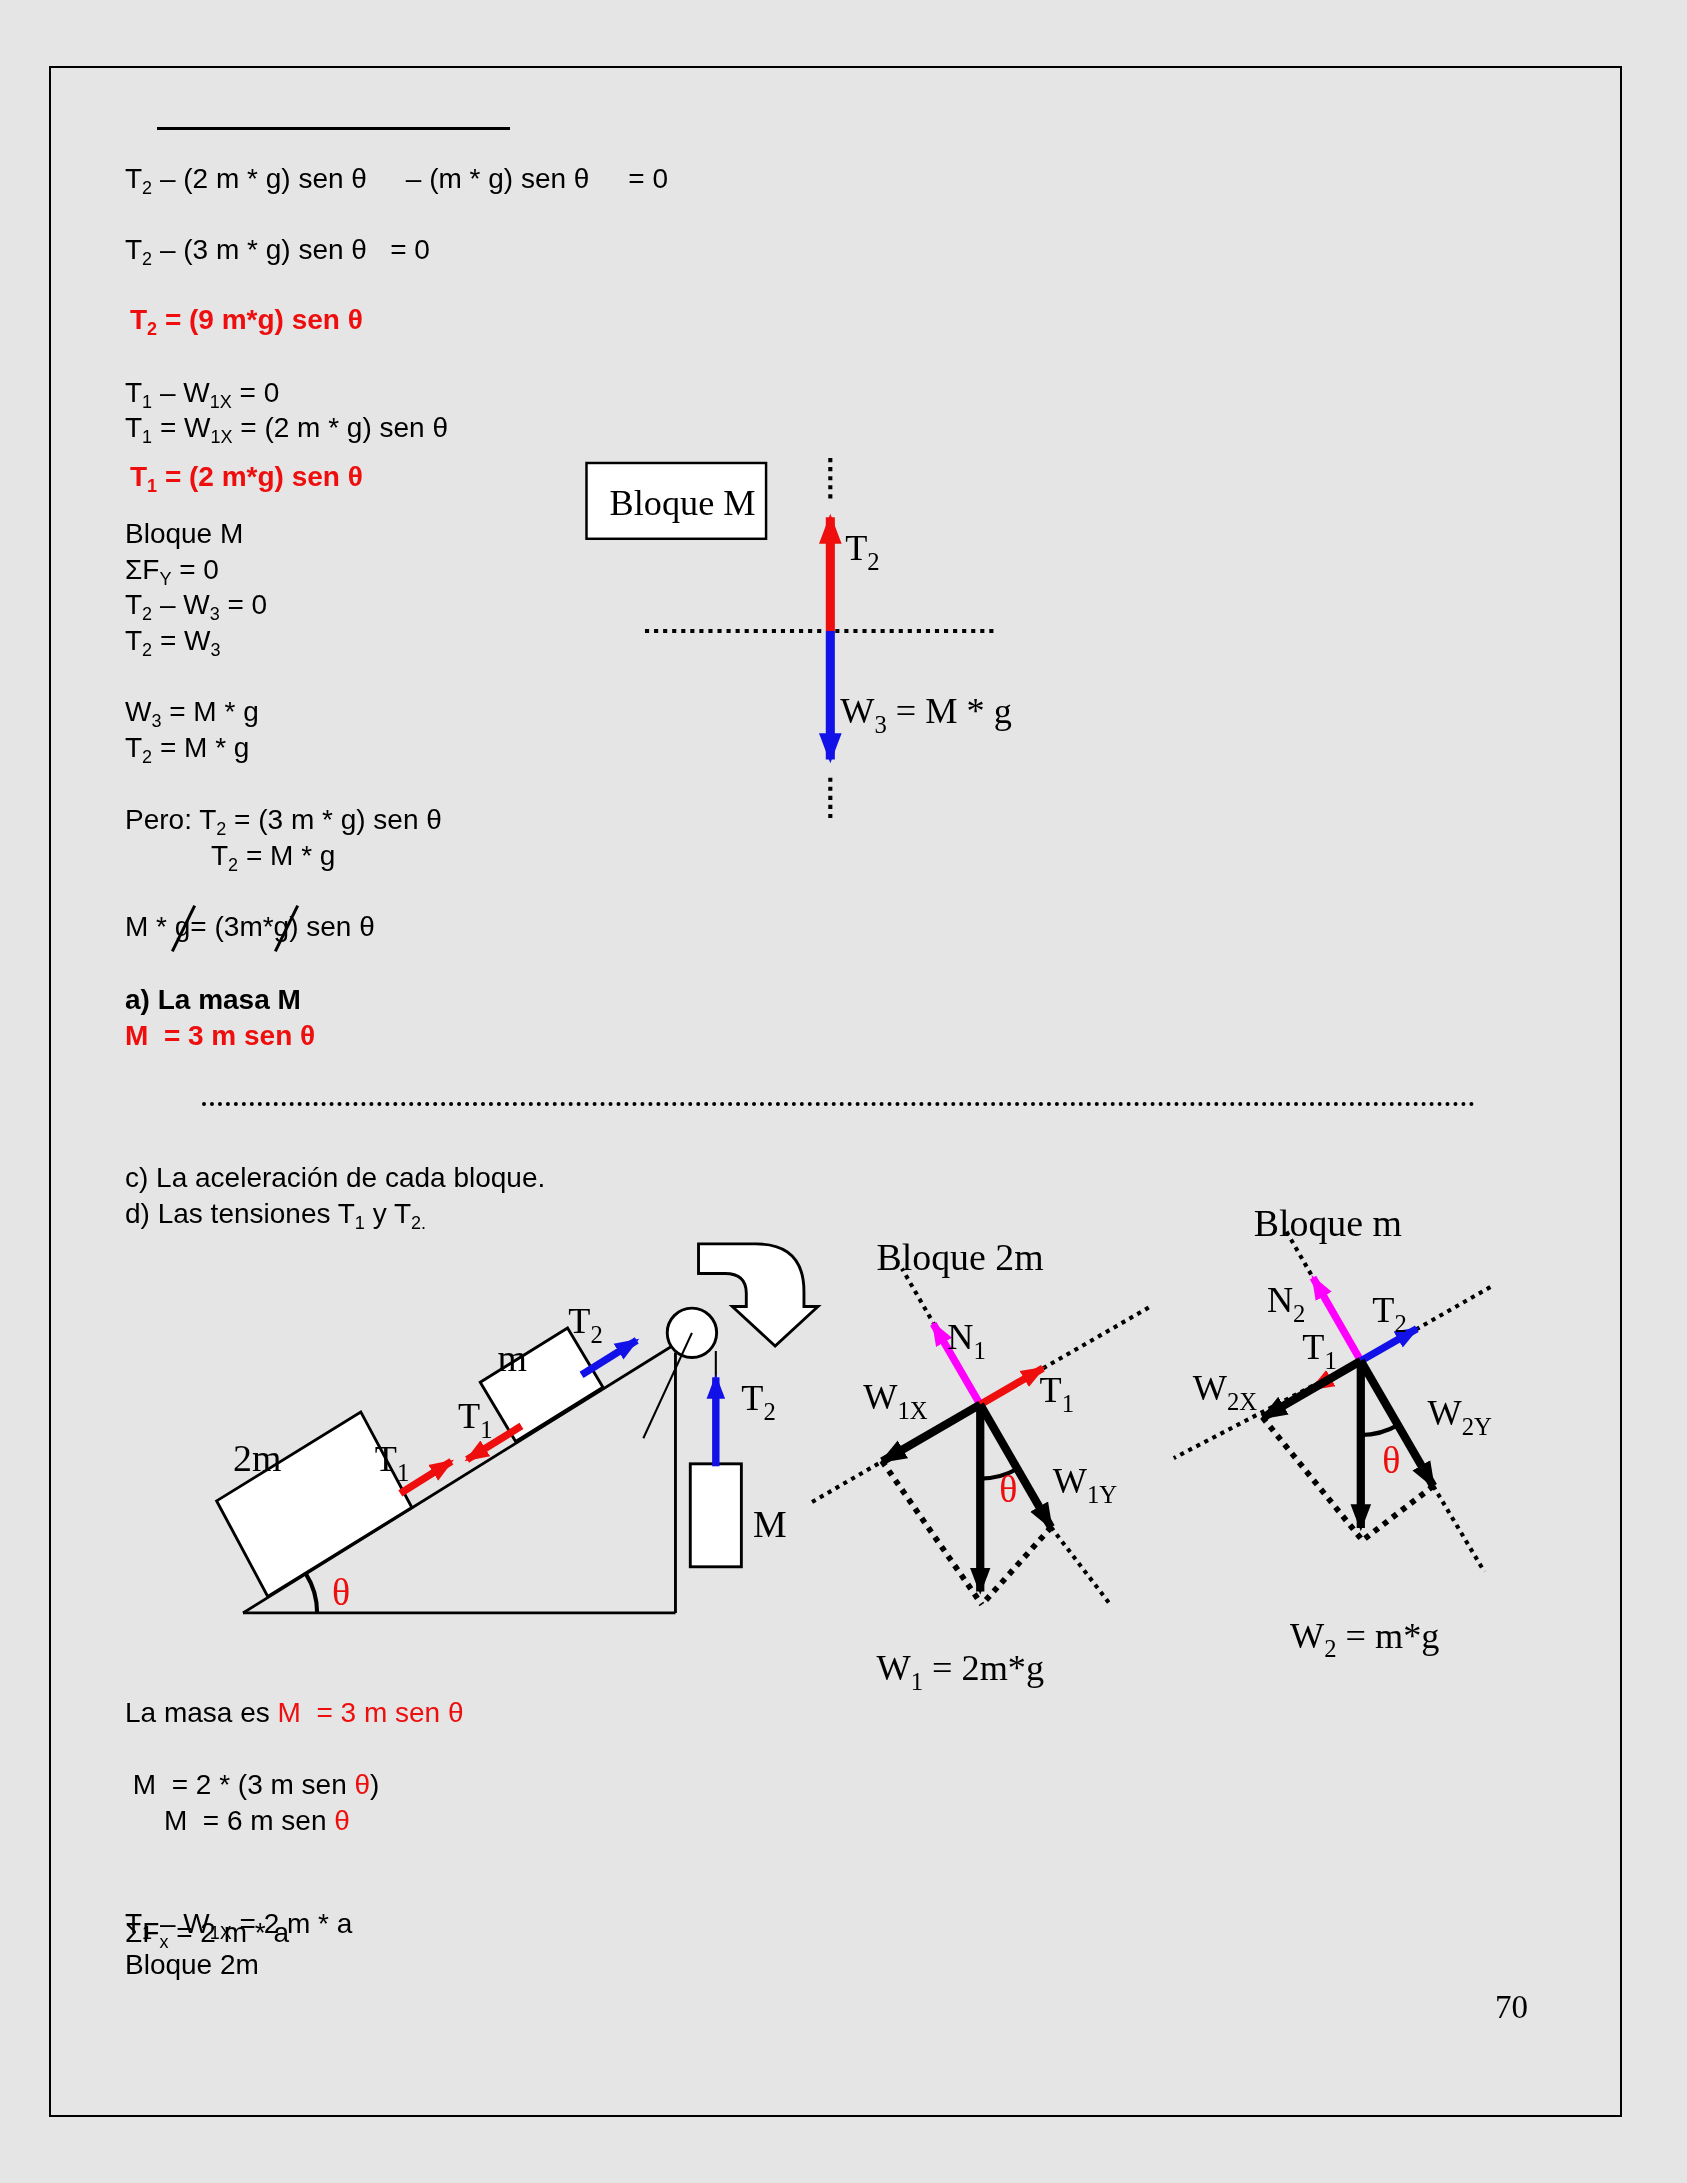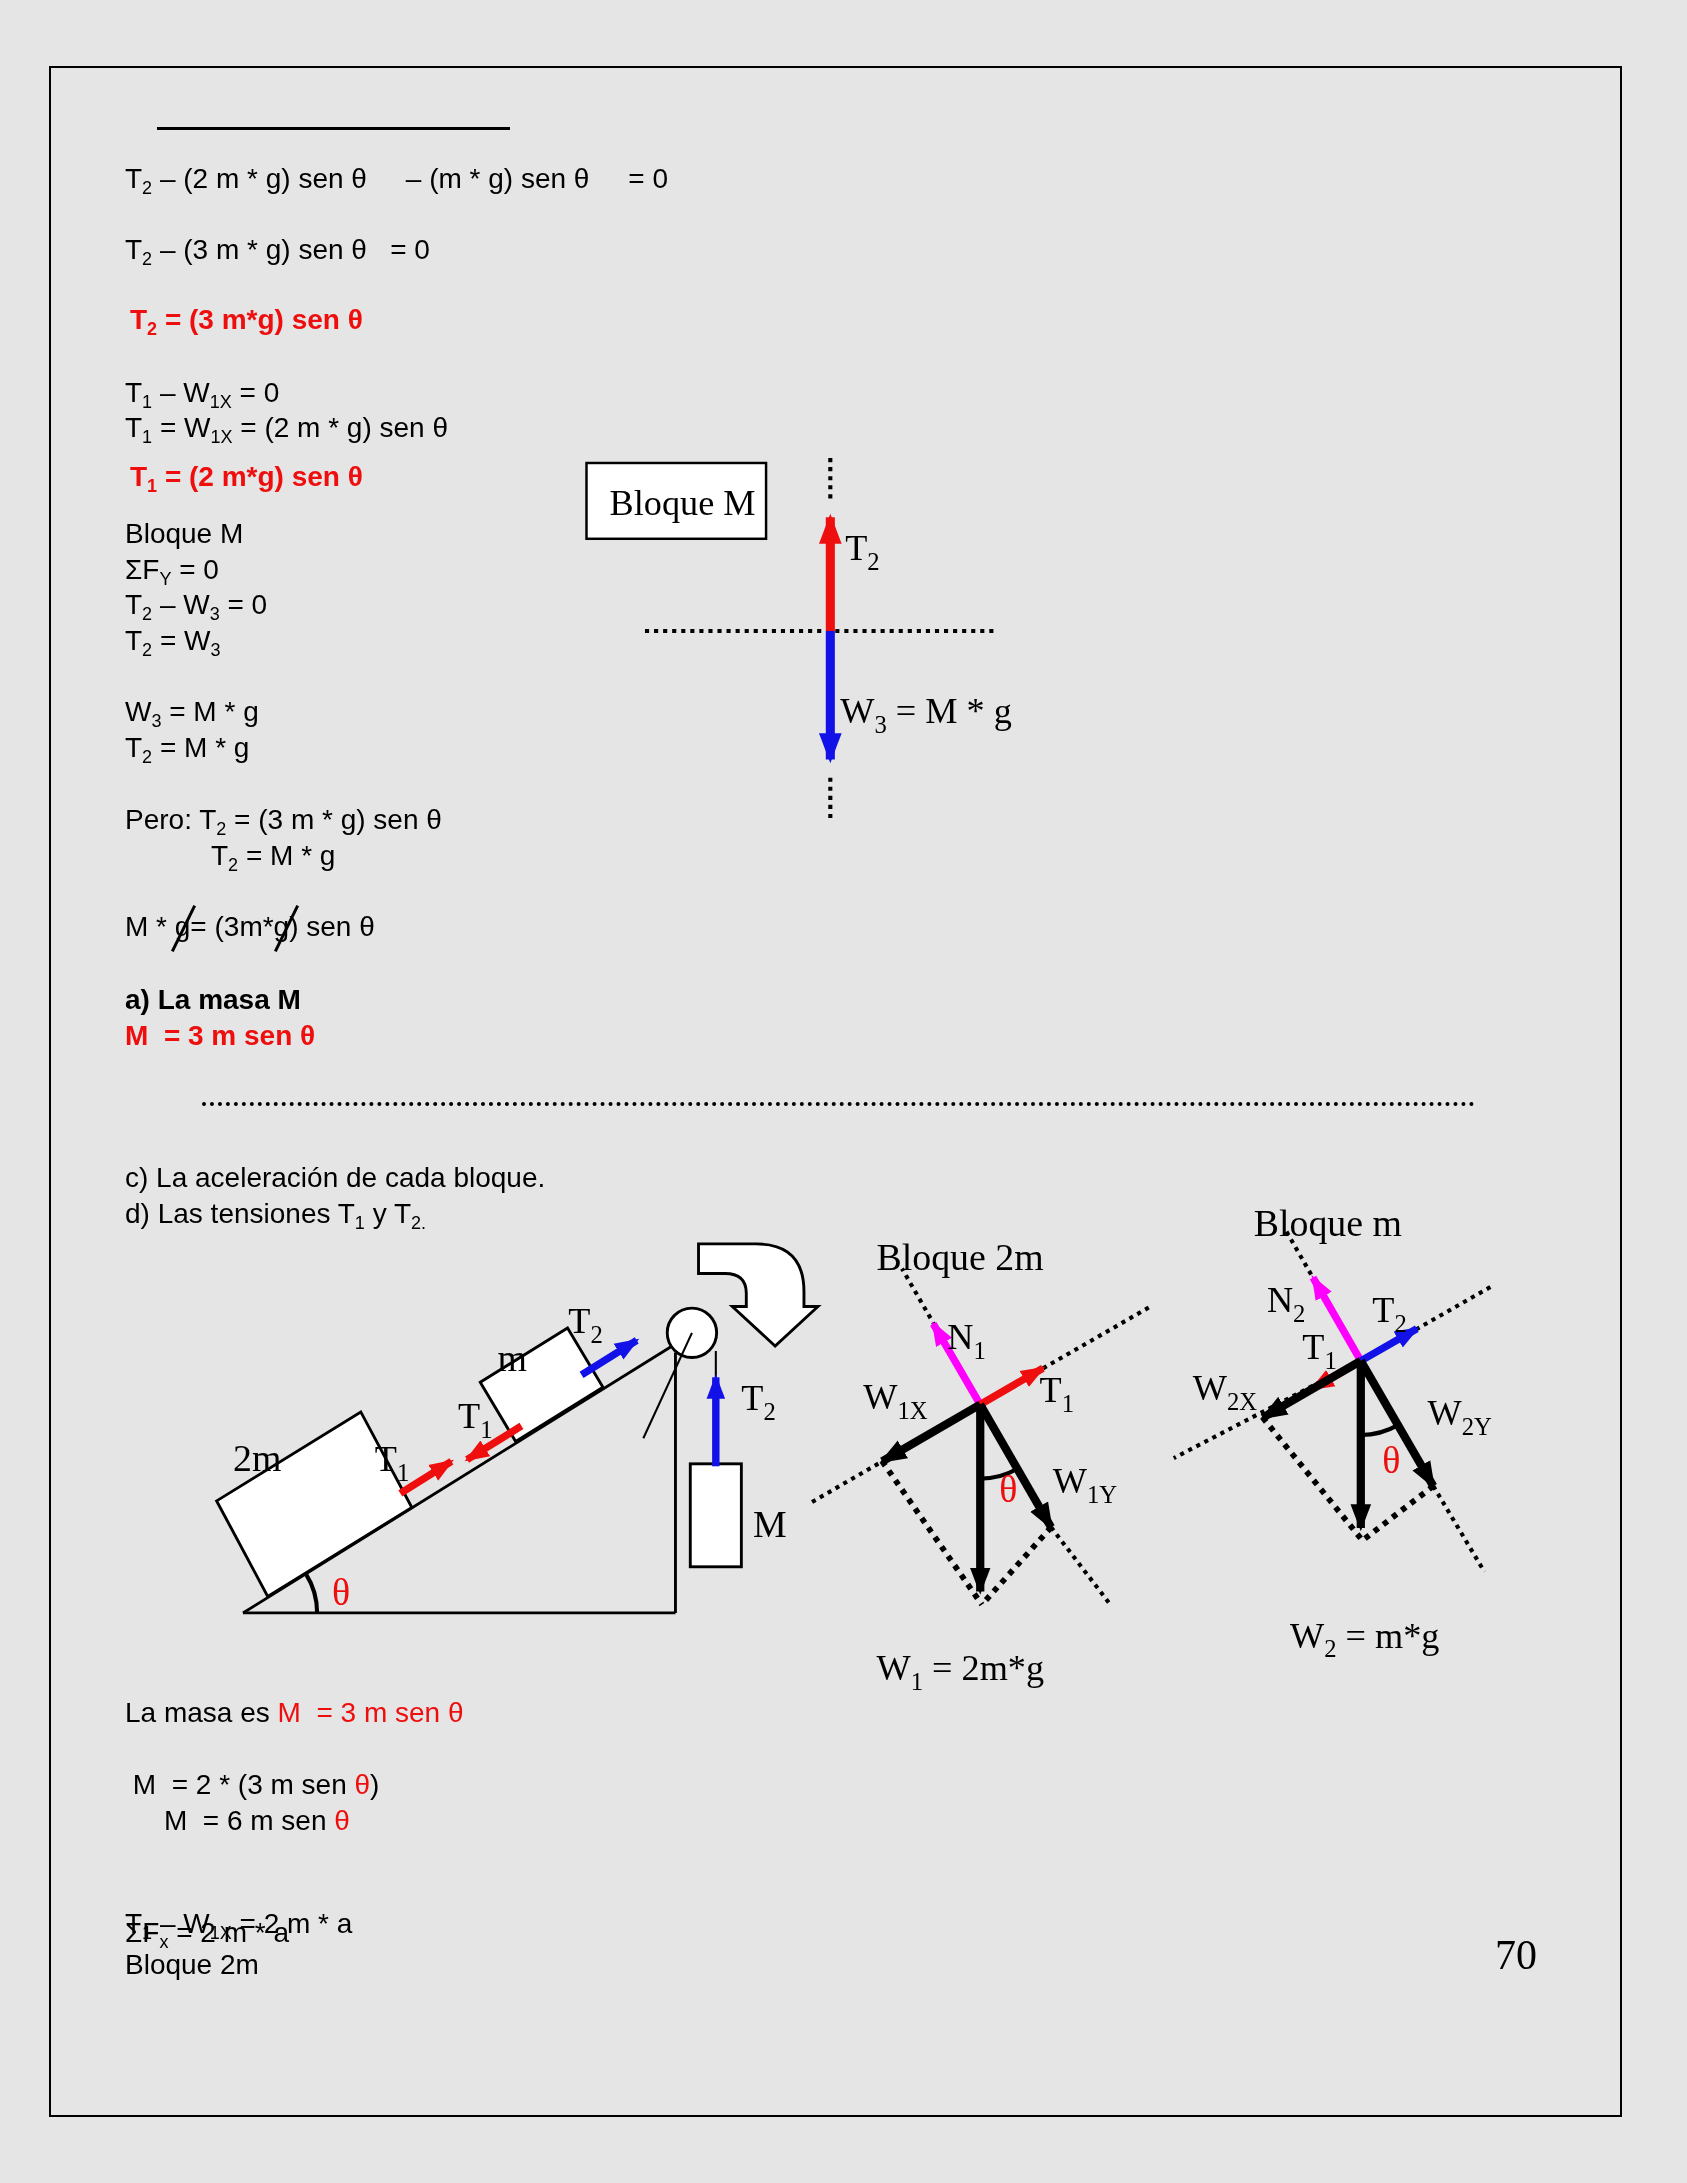--- a/index.html
+++ b/index.html
@@ -28,33 +28,33 @@
   .redf{fill:var(--red);}
   .box{fill:#fff;stroke:#000;stroke-width:3px;}
   .w2{stroke-width:2.5px;} .w3{stroke-width:3.5px;}
   .w9{stroke-width:9px;} .w10{stroke-width:10px;} .w11{stroke-width:11px;}
   .lnB{stroke:#000;} .lnR{stroke:var(--red);} .lnBl{stroke:var(--blue);} .lnM{stroke:var(--magenta);}
   .dot5{stroke:#000;stroke-width:5px;stroke-dasharray:5 6;fill:none;}
   .dot7{stroke:#000;stroke-width:7px;stroke-dasharray:6.5 7.5;fill:none;}
   .arc{fill:none;stroke:#000;stroke-width:5px;}
   .curvarr{fill:#fff;stroke:#000;stroke-width:3.5px;}
   .mkB{fill:#000;} .mkR{fill:var(--red);} .mkBl{fill:var(--blue);} .mkM{fill:var(--magenta);}
-  .pageno{position:absolute;left:1495px;top:1931px;font-family:"Liberation Serif","DejaVu Serif",serif;
-          font-size:42px;color:#000;}
+  .pageno{position:absolute;left:1495px;top:1989px;font-family:"Liberation Serif","DejaVu Serif",serif;
+          font-size:33px;color:#000;}
 </style>
 </head>
 <body>
 
 <div class="page">
   <div class="pborder"></div>
   <div class="rule"></div>
 
   <div class="t" style="top:163px"><span>T</span><span class="sub">2</span><span> – (2 m * g) sen θ     – (m * g) sen θ     = 0</span></div>
   <div class="t" style="top:234px"><span>T</span><span class="sub">2</span><span> – (3 m * g) sen θ   = 0</span></div>
-  <div class="t r" style="top:304px;left:130px"><span>T</span><span class="sub">2</span><span> = (3 m*g) sen θ</span></div>
+  <div class="t r" style="top:304px;left:130px"><span>T</span><span class="sub">2</span><span> = (9 m*g) sen θ</span></div>
   <div class="t" style="top:377px"><span>T</span><span class="sub">1</span><span> – W</span><span class="sub">1X</span><span> = 0</span></div>
   <div class="t" style="top:412px"><span>T</span><span class="sub">1</span><span> = W</span><span class="sub">1X</span><span> = (2 m * g) sen θ</span></div>
   <div class="t r" style="top:461px;left:130px"><span>T</span><span class="sub">1</span><span> = (2 m*g) sen θ</span></div>
   <div class="t" style="top:518px"><span>Bloque M</span></div>
   <div class="t" style="top:554px"><span>ΣF</span><span class="sub">Y</span><span> = 0</span></div>
   <div class="t" style="top:589px"><span>T</span><span class="sub">2</span><span> – W</span><span class="sub">3</span><span> = 0</span></div>
   <div class="t" style="top:625px"><span>T</span><span class="sub">2</span><span> = W</span><span class="sub">3</span></div>
   <div class="t" style="top:696px"><span>W</span><span class="sub">3</span><span> = M * g</span></div>
   <div class="t" style="top:732px"><span>T</span><span class="sub">2</span><span> = M * g</span></div>
   <div class="t" style="top:804px"><span>Pero: T</span><span class="sub">2</span><span> = (3 m * g) sen θ</span></div>

